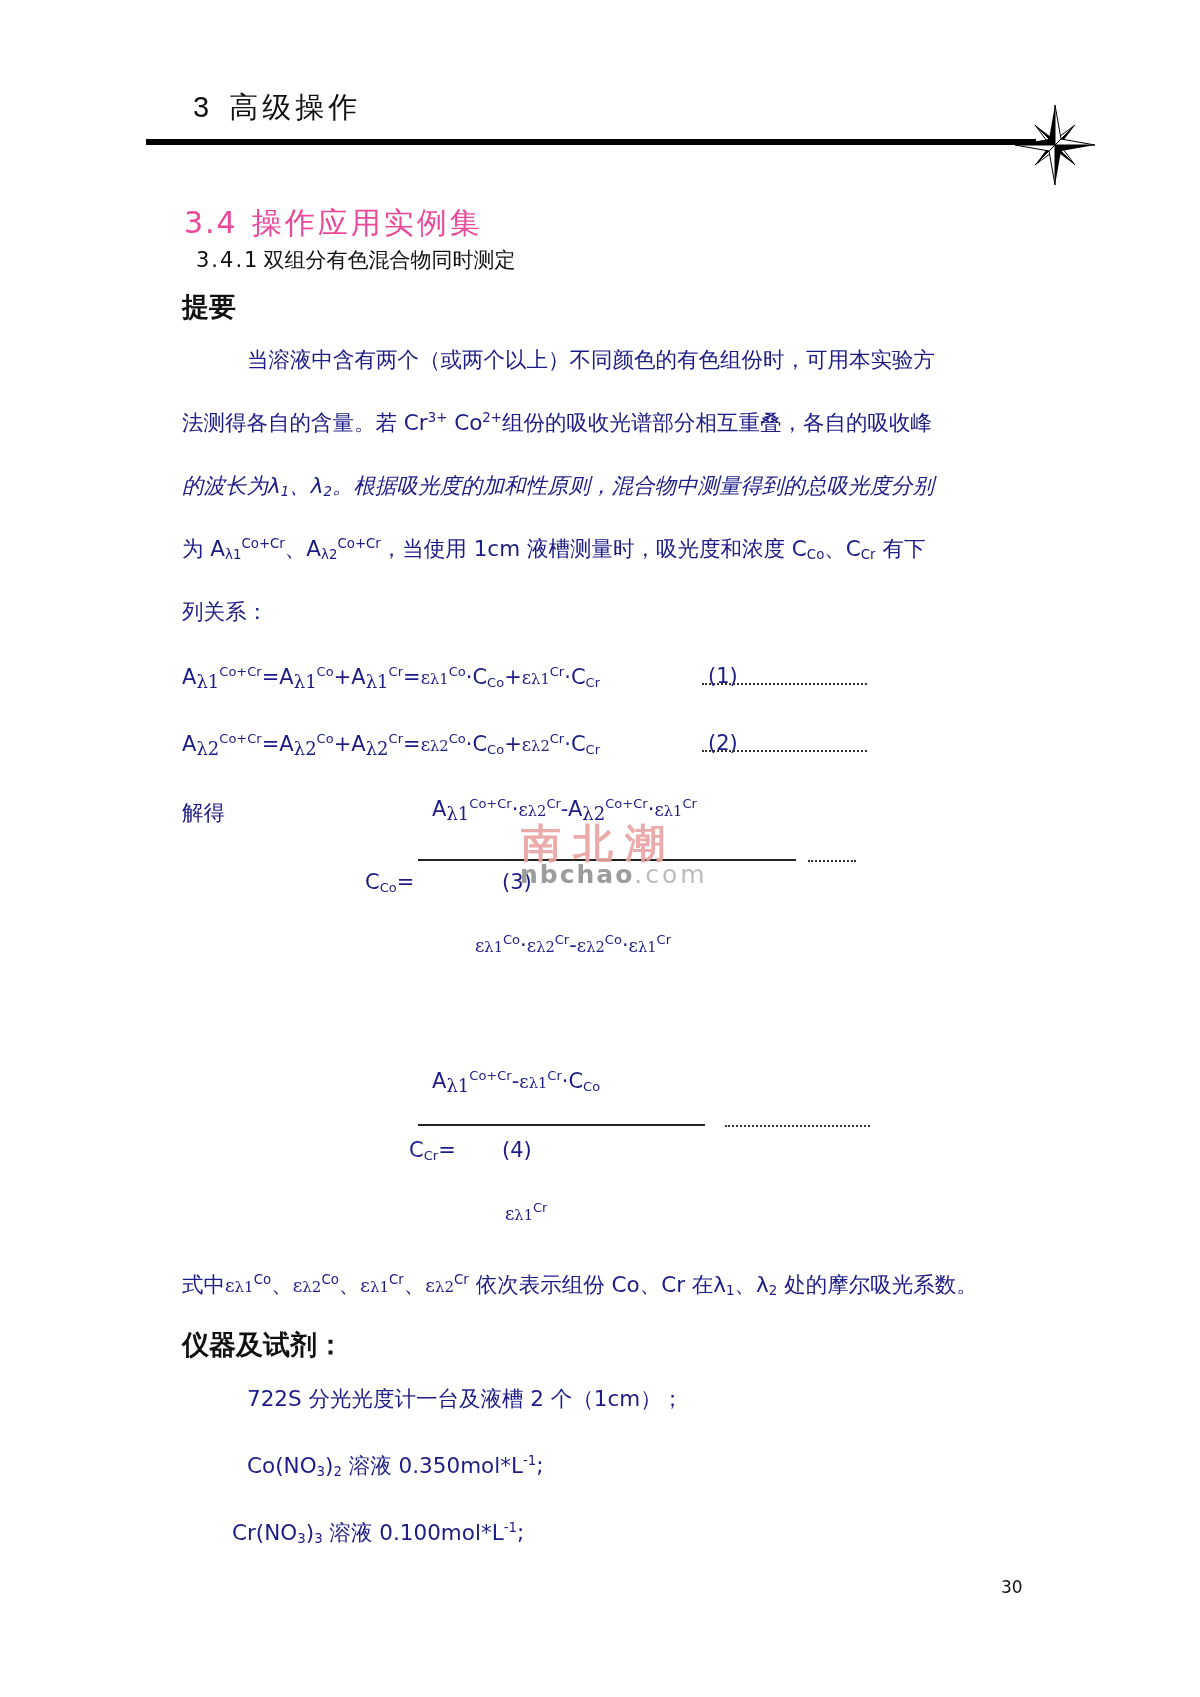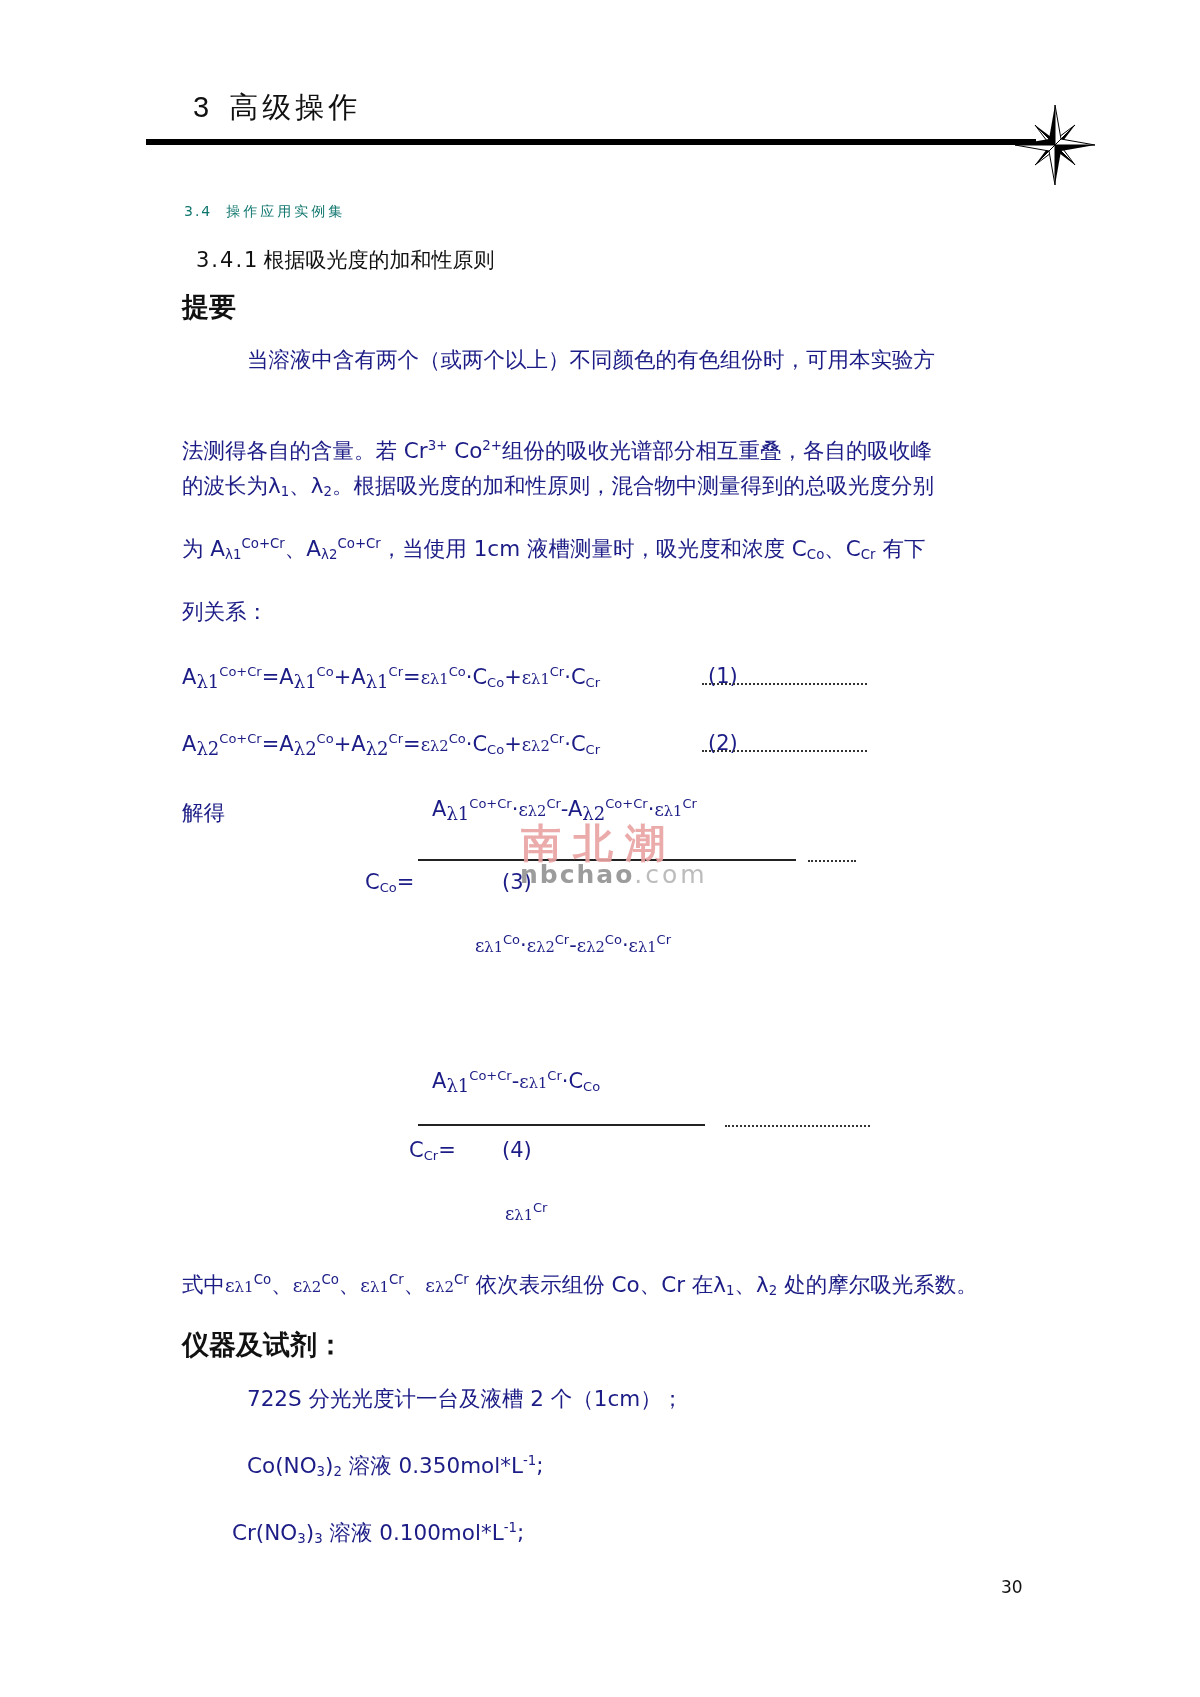--- a/index.html
+++ b/index.html
@@ -5,21 +5,21 @@
   html, body { margin:0; padding:0; background:#ffffff; }
   body { width:1200px; height:1697px; position:relative; overflow:hidden;
          font-family:"DejaVu Sans","Liberation Sans",sans-serif; color:#1a1a8c; }
   .abs { position:absolute; white-space:nowrap; }
 
   .chapter { left:193px; top:88px; font-size:29px; letter-spacing:4px; color:#111; font-family:"Liberation Sans","DejaVu Sans",sans-serif; }
   .chapter .num { margin-right:16px; }
   .rule { left:146px; top:139px; width:890px; height:6px; background:#000; }
   .star { left:1013px; top:103px; width:84px; height:84px; }
 
-  .sec { left:184px; top:203px; font-size:14px; letter-spacing:3px; color:#0f766e; }
+  .sec { left:184px; top:203px; font-size:30px; letter-spacing:3px; color:#ec4899; }
   .sec .num { margin-right:14px; letter-spacing:2px; }
   .subsec { left:196px; top:246px; font-size:21px; color:#111; }
   .subsec .num { letter-spacing:2px; margin-right:4px; }
   .bold-label { font-size:27px; font-weight:bold; color:#111; }
 
   .para { font-size:21.5px; color:#1c1c86; }
   .sub { font-size:0.62em; vertical-align:-0.25em; }
   .sup { font-size:0.62em; vertical-align:0.6em; }
   .greek { font-family:"DejaVu Serif","Liberation Serif",serif; font-size:0.86em; }
 
@@ -61,29 +61,29 @@
     <polygon points="0,0 40,0 6,-6" fill="#fff" stroke="#000" stroke-width="1"></polygon>
     <polygon points="0,0 -40,0 -6,-6" fill="#000"></polygon>
     <polygon points="0,0 -40,0 -6,6" fill="#fff" stroke="#000" stroke-width="1"></polygon>
   </g>
 </svg>
 
 <div class="abs sec">
   <span class="num">3.4</span><span>操作应用实例集</span>
 </div>
 <div class="abs subsec">
-  <span class="num">3.4.1</span><span>根据吸光度的加和性原则</span>
+  <span class="num">3.4.1</span><span>双组分有色混合物同时测定</span>
 </div>
 <div class="abs bold-label" style="left:182px; top:289px;">提要</div>
 
 <div class="abs para" style="left:247px; top:345px;">当溶液中含有两个（或两个以上）不同颜色的有色组份时，可用本实验方</div>
-<div class="abs para" style="left:182px; top:408px;margin-top:28px;">
+<div class="abs para" style="left:182px; top:408px;">
   <span>法测得各自的含量。若 Cr</span><span class="sup">3+</span><span> Co</span><span class="sup">2+</span><span>组份的吸收光谱部分相互重叠，各自的吸收峰</span>
 </div>
-<div class="abs para" style="left:182px; top:471px;">
+<div class="abs para" style="left:182px; top:471px;font-style:italic;">
   <span>的波长为λ</span><span class="sub">1</span><span>、λ</span><span class="sub">2</span><span>。根据吸光度的加和性原则，混合物中测量得到的总吸光度分别</span>
 </div>
 <div class="abs para" style="left:182px; top:534px;">
   <span>为 A</span><span class="sub">λ1</span><span class="sup">Co+Cr</span><span>、A</span><span class="sub">λ2</span><span class="sup">Co+Cr</span><span>，当使用 1cm 液槽测量时，吸光度和浓度 C</span><span class="sub">Co</span><span>、C</span><span class="sub">Cr</span><span> 有下</span>
 </div>
 <div class="abs para" style="left:182px; top:597px;">列关系：</div>
 
 <div class="abs eq" style="left:182px; top:664px;">
   <span>A</span><span class="sub greek">λ1</span><span class="sup">Co+Cr</span><span>=</span><span>A</span><span class="sub greek">λ1</span><span class="sup">Co</span><span>+</span><span>A</span><span class="sub greek">λ1</span><span class="sup">Cr</span><span>=</span><span class="greek">ε</span><span class="greek" style="font-size:0.7em">λ1</span><span class="sup">Co</span><span>·</span><span>C</span><span class="sub">Co</span><span>+</span><span class="greek">ε</span><span class="greek" style="font-size:0.7em">λ1</span><span class="sup">Cr</span><span>·</span><span>C</span><span class="sub">Cr</span>
 </div>

